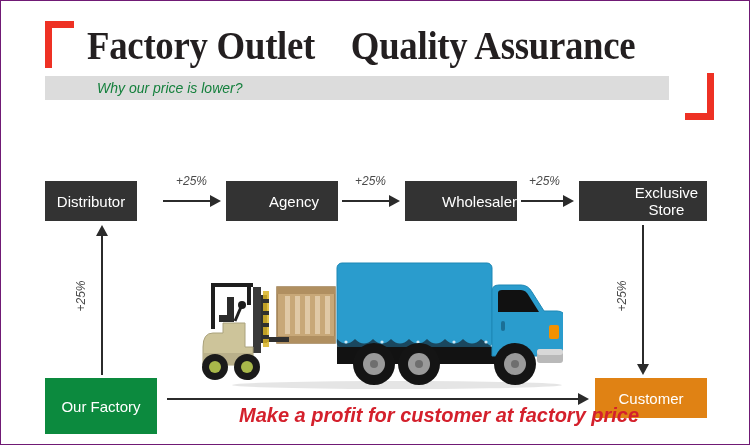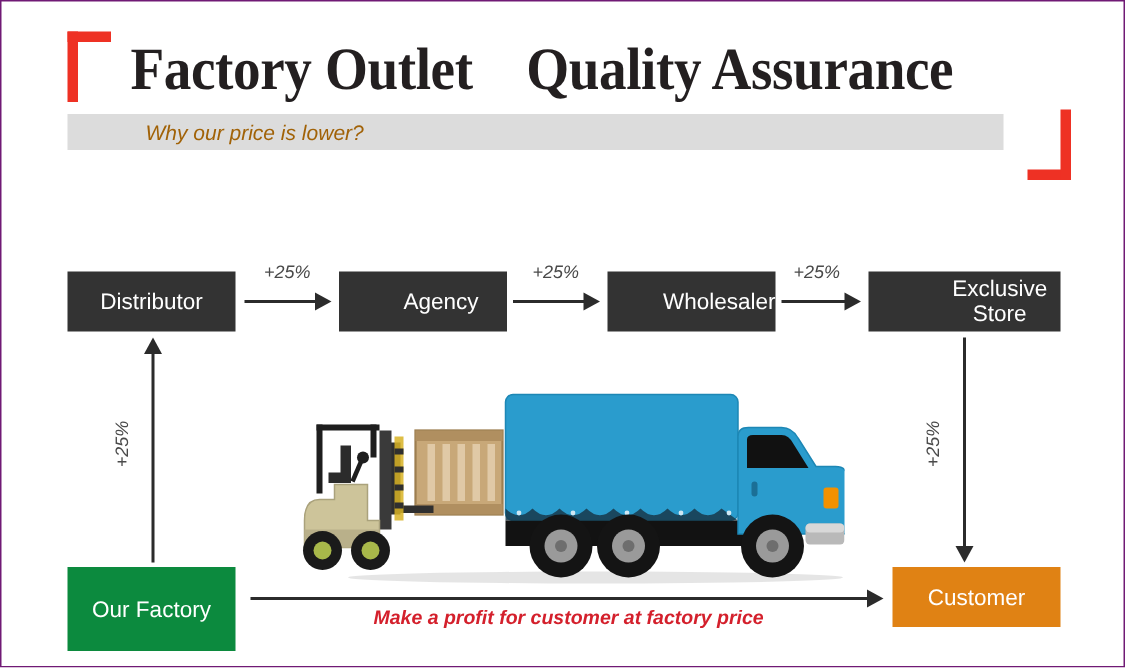--- a/index.html
+++ b/index.html
@@ -66,39 +66,39 @@
     background: #dcdcdc;
   }
   .subtitle-text {
     position: absolute;
     left: 96px;
     top: 75px;
     height: 24px;
     line-height: 24px;
     font-size: 14px;
     font-style: italic;
-    color: #a16207;
+    color: #15803d;
   }
 
   
   .node {
     position: absolute;
     display: flex;
     align-items: center;
     justify-content: center;
     color: #ffffff;
     font-size: 15px;
     text-align: center;
     box-sizing: border-box;
   }
   .node-dark { background: #333333; }
   .node-green { background: #0c8a3e; }
   .node-orange { background: #e08214; }
 
-  #node-distributor { left: 44px;  top: 180px; width: 112px; height: 40px; }
+  #node-distributor { left: 44px;  top: 180px; width: 92px; height: 40px; }
   #node-agency      { left: 225px; top: 180px; width: 112px; height: 40px; padding-left: 24px; }
   #node-wholesaler  { left: 404px; top: 180px; width: 112px; height: 40px; justify-content: flex-end; }
   #node-exclusive   { left: 578px; top: 180px; width: 128px; height: 40px; padding-left: 47px; }
   #node-factory     { left: 44px;  top: 377px; width: 112px; height: 56px; }
   #node-customer    { left: 594px; top: 377px; width: 112px; height: 40px; }
 
   
   .harrow {
     position: absolute;
     height: 12px;
@@ -180,23 +180,23 @@
     color: #4a4a4a;
     white-space: nowrap;
     transform: rotate(-90deg);
     transform-origin: center center;
   }
   #pct-left  { left: 60px;  top: 288px; width: 40px; text-align: center; }
   #pct-right { left: 601px; top: 288px; width: 40px; text-align: center; }
 
   .bottom-caption {
     position: absolute;
-    left: 248px;
+    left: 238px;
     top: 403px;
-    font-size: 13px;
+    font-size: 20px;
     font-style: italic;
     font-weight: bold;
     color: #d4202c;
     white-space: nowrap;
   }
 
   
   #illustration {
     position: absolute;
     left: 196px;

